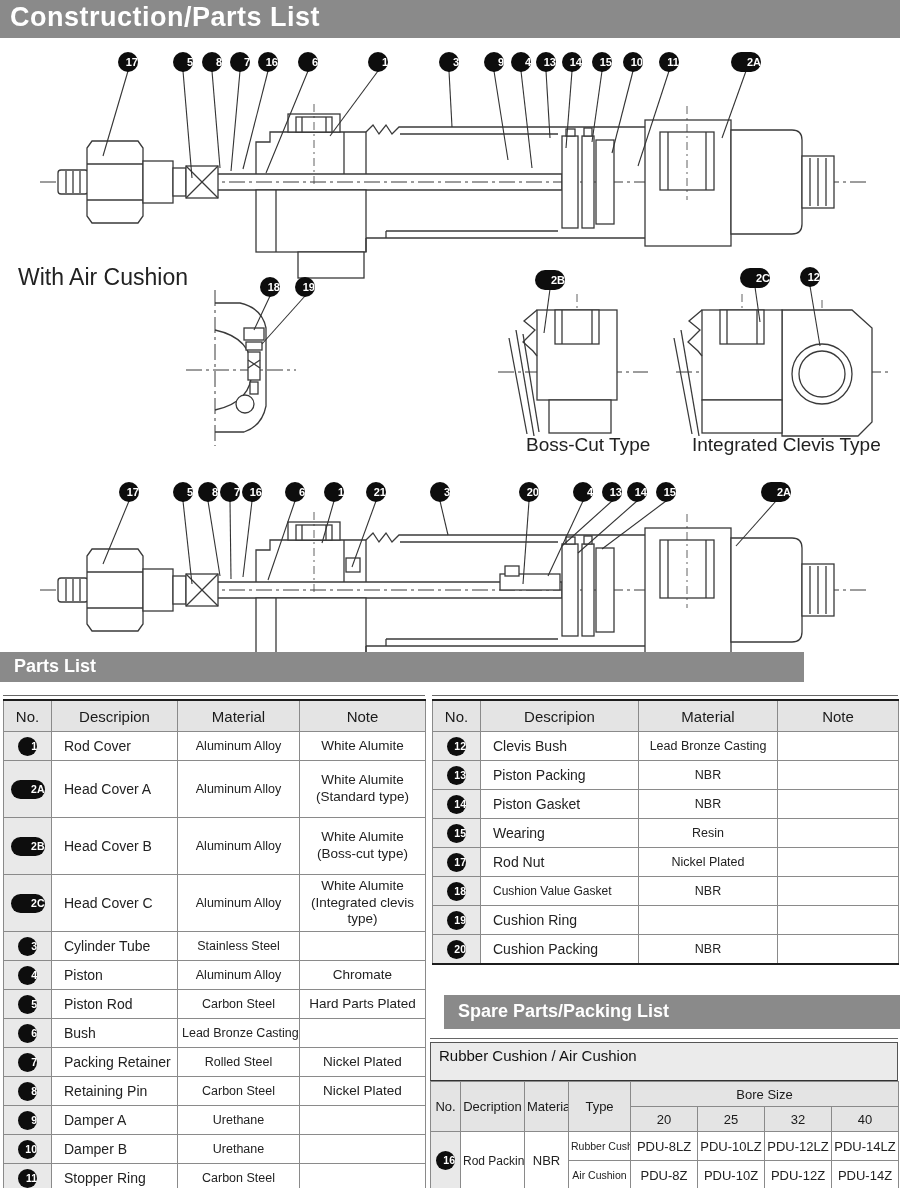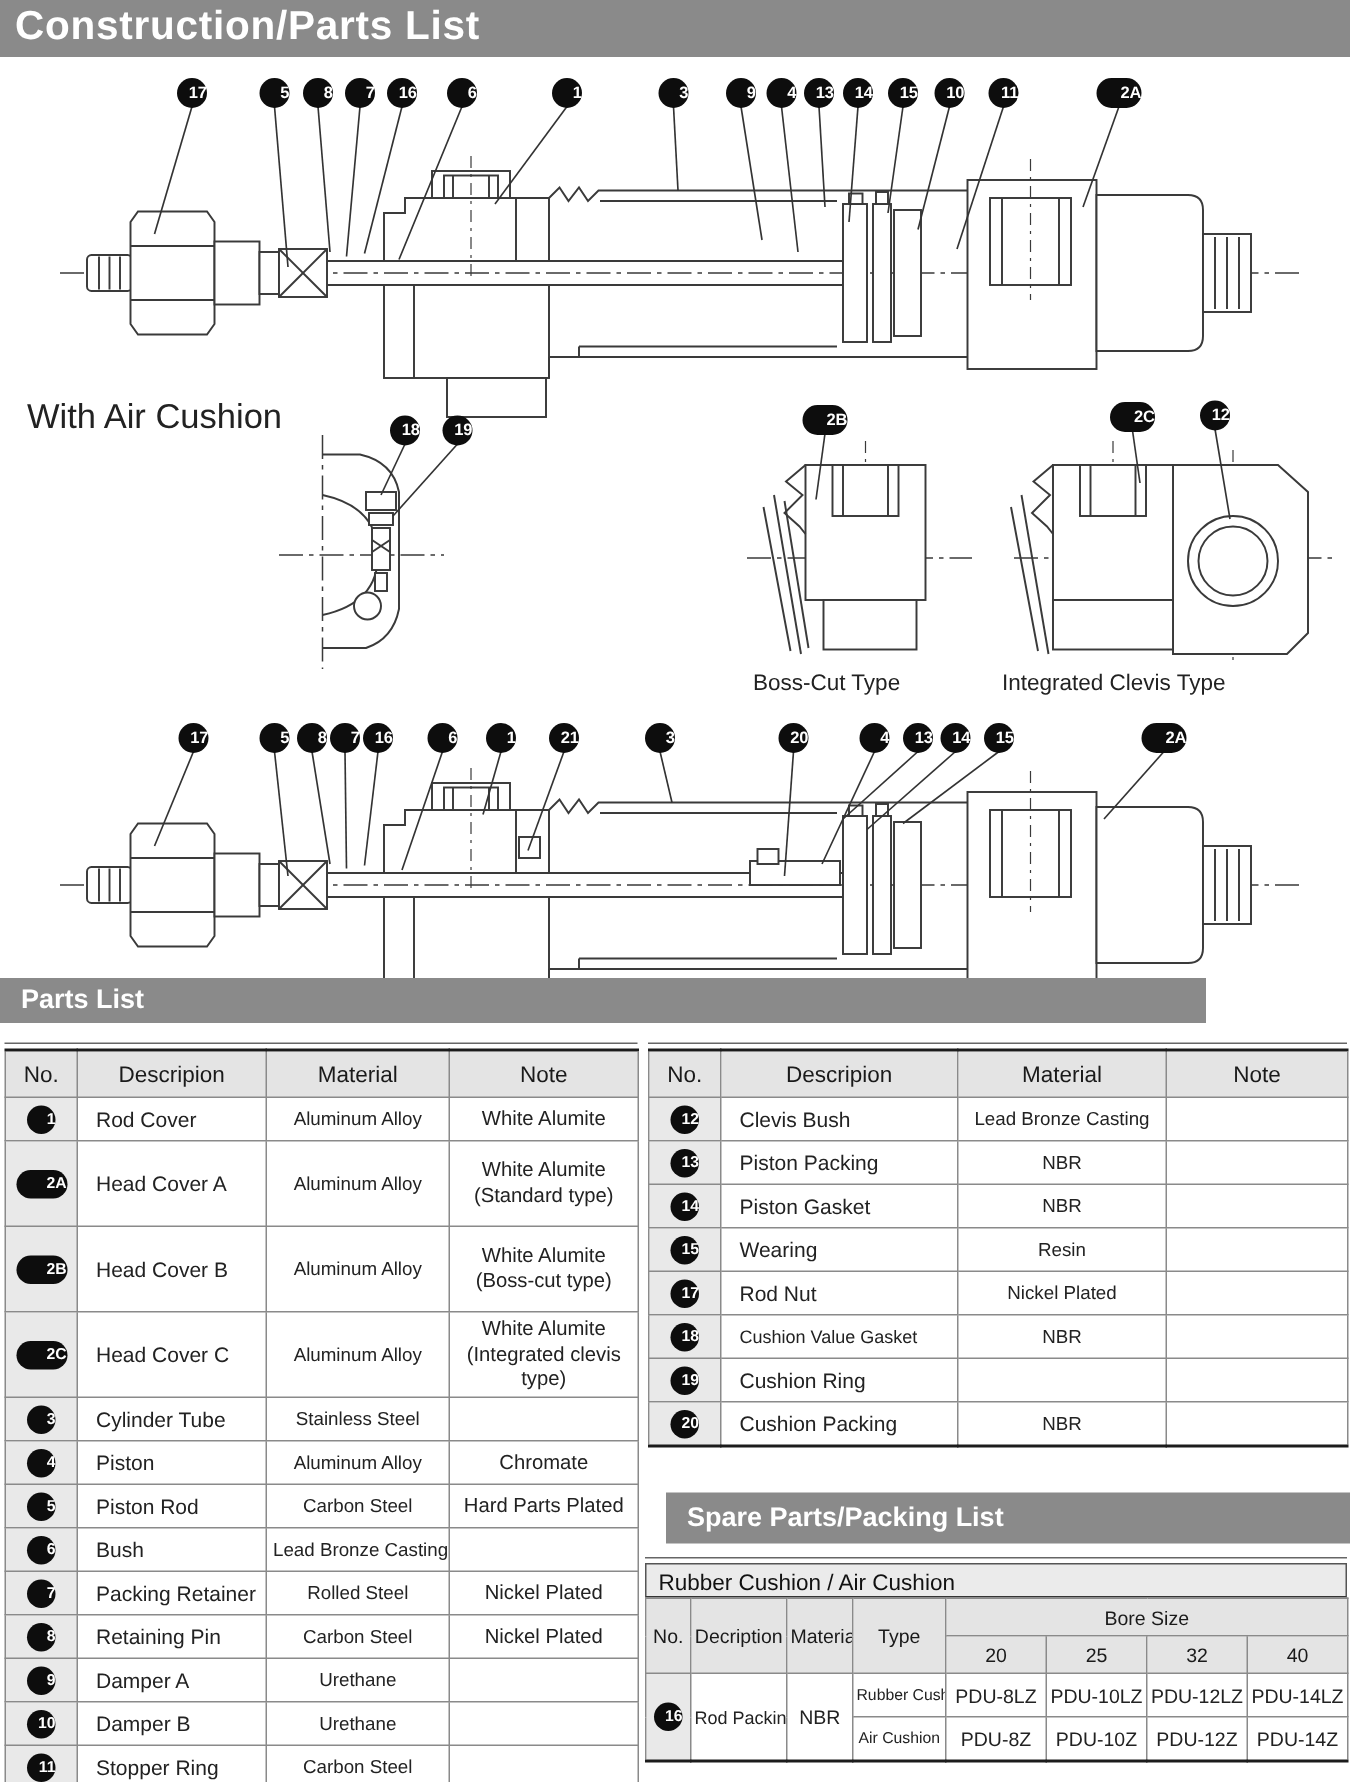--- a/index.html
+++ b/index.html
@@ -17,21 +17,21 @@
 
   
   .illustration{position:absolute;left:0;top:38px;width:900px;height:622px;}
   .art{position:absolute;left:0;top:0;}
   .art line,.art path,.art rect,.art polygon,.art circle{stroke:#3a3a3a;stroke-width:1.3;fill:none;}
   .art .wf{fill:#fff;}
   .art .cl{stroke-dasharray:16 4 3 4;stroke-width:1;}
   .art .cl2{stroke-dasharray:8 4 2 4;stroke-width:0.8;}
   .label{position:absolute;color:#222;}
   .wac{left:18px;top:226px;font-size:23px;}
-  .type-label{font-size:15px;top:409px;}
+  .type-label{font-size:19px;top:396px;margin-left:24px;}
   .boss{left:502px;}
   .clevis{left:668px;}
 
   .callout-layer{position:absolute;left:0;top:0;width:900px;height:622px;pointer-events:none;}
   .leader-svg{position:absolute;left:0;top:0;}
   .leader-svg line{stroke:#333;stroke-width:1.1;}
   .badge{background:#0d0d0d;color:#fff;font-weight:bold;font-size:11px;text-align:right;font-family:"Liberation Sans",sans-serif;}
   .badge.abs{position:absolute;width:20px;height:20px;line-height:20px;border-radius:50%;transform:translate(-50%,-50%);}
   .badge.abs.pill{width:30px;border-radius:10px;}
   .badge.inline{display:inline-block;width:19px;height:19px;line-height:19px;border-radius:50%;vertical-align:middle;font-size:10.5px;}
@@ -51,21 +51,21 @@
   tr.tall td{height:56px;}
   .left-table{left:3px;top:695px;width:422px;}
   .right-table{left:432px;top:695px;width:466px;}
   .left-table col.c-no,.right-table col.c-no{width:48px;}
   .left-table col.c-desc{width:126px;} .left-table col.c-mat{width:122px;} .left-table col.c-note{width:126px;}
   .right-table col.c-desc{width:158px;} .right-table col.c-mat{width:139px;} .right-table col.c-note{width:121px;}
 
   
   .spare-wrap{left:430px;top:1038px;width:468px;}
   .banner{margin-top:3px;border:1px solid #555;border-bottom:1.5px solid #333;background:#ebebeb;
-          font-size:15px;padding:4px 0 0 8px;color:#111;}
+          font-size:15px;padding:4px 0 16px 8px;color:#111;}
   .spare-wrap table{margin-top:0;border-top:none;}
   .spare-wrap th{font-size:13px;height:24px;padding:0 2px;}
   .spare-wrap td{font-size:13px;height:28px;padding:0 2px;}
   td.type-cell{font-size:10.5px;}
   .spare-wrap col.s-no{width:30px;} .spare-wrap col.s-desc{width:64px;} .spare-wrap col.s-mat{width:44px;}
   .spare-wrap col.s-type{width:62px;} .spare-wrap col.s-b{width:67px;}
 </style>
 </head>
 <body>
 

